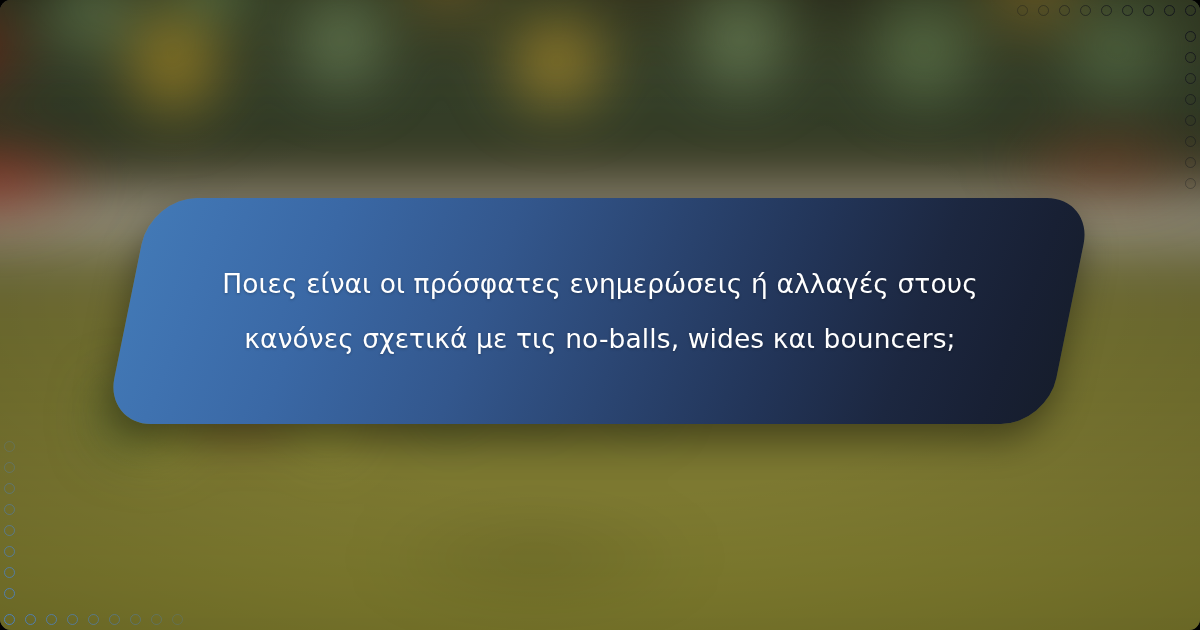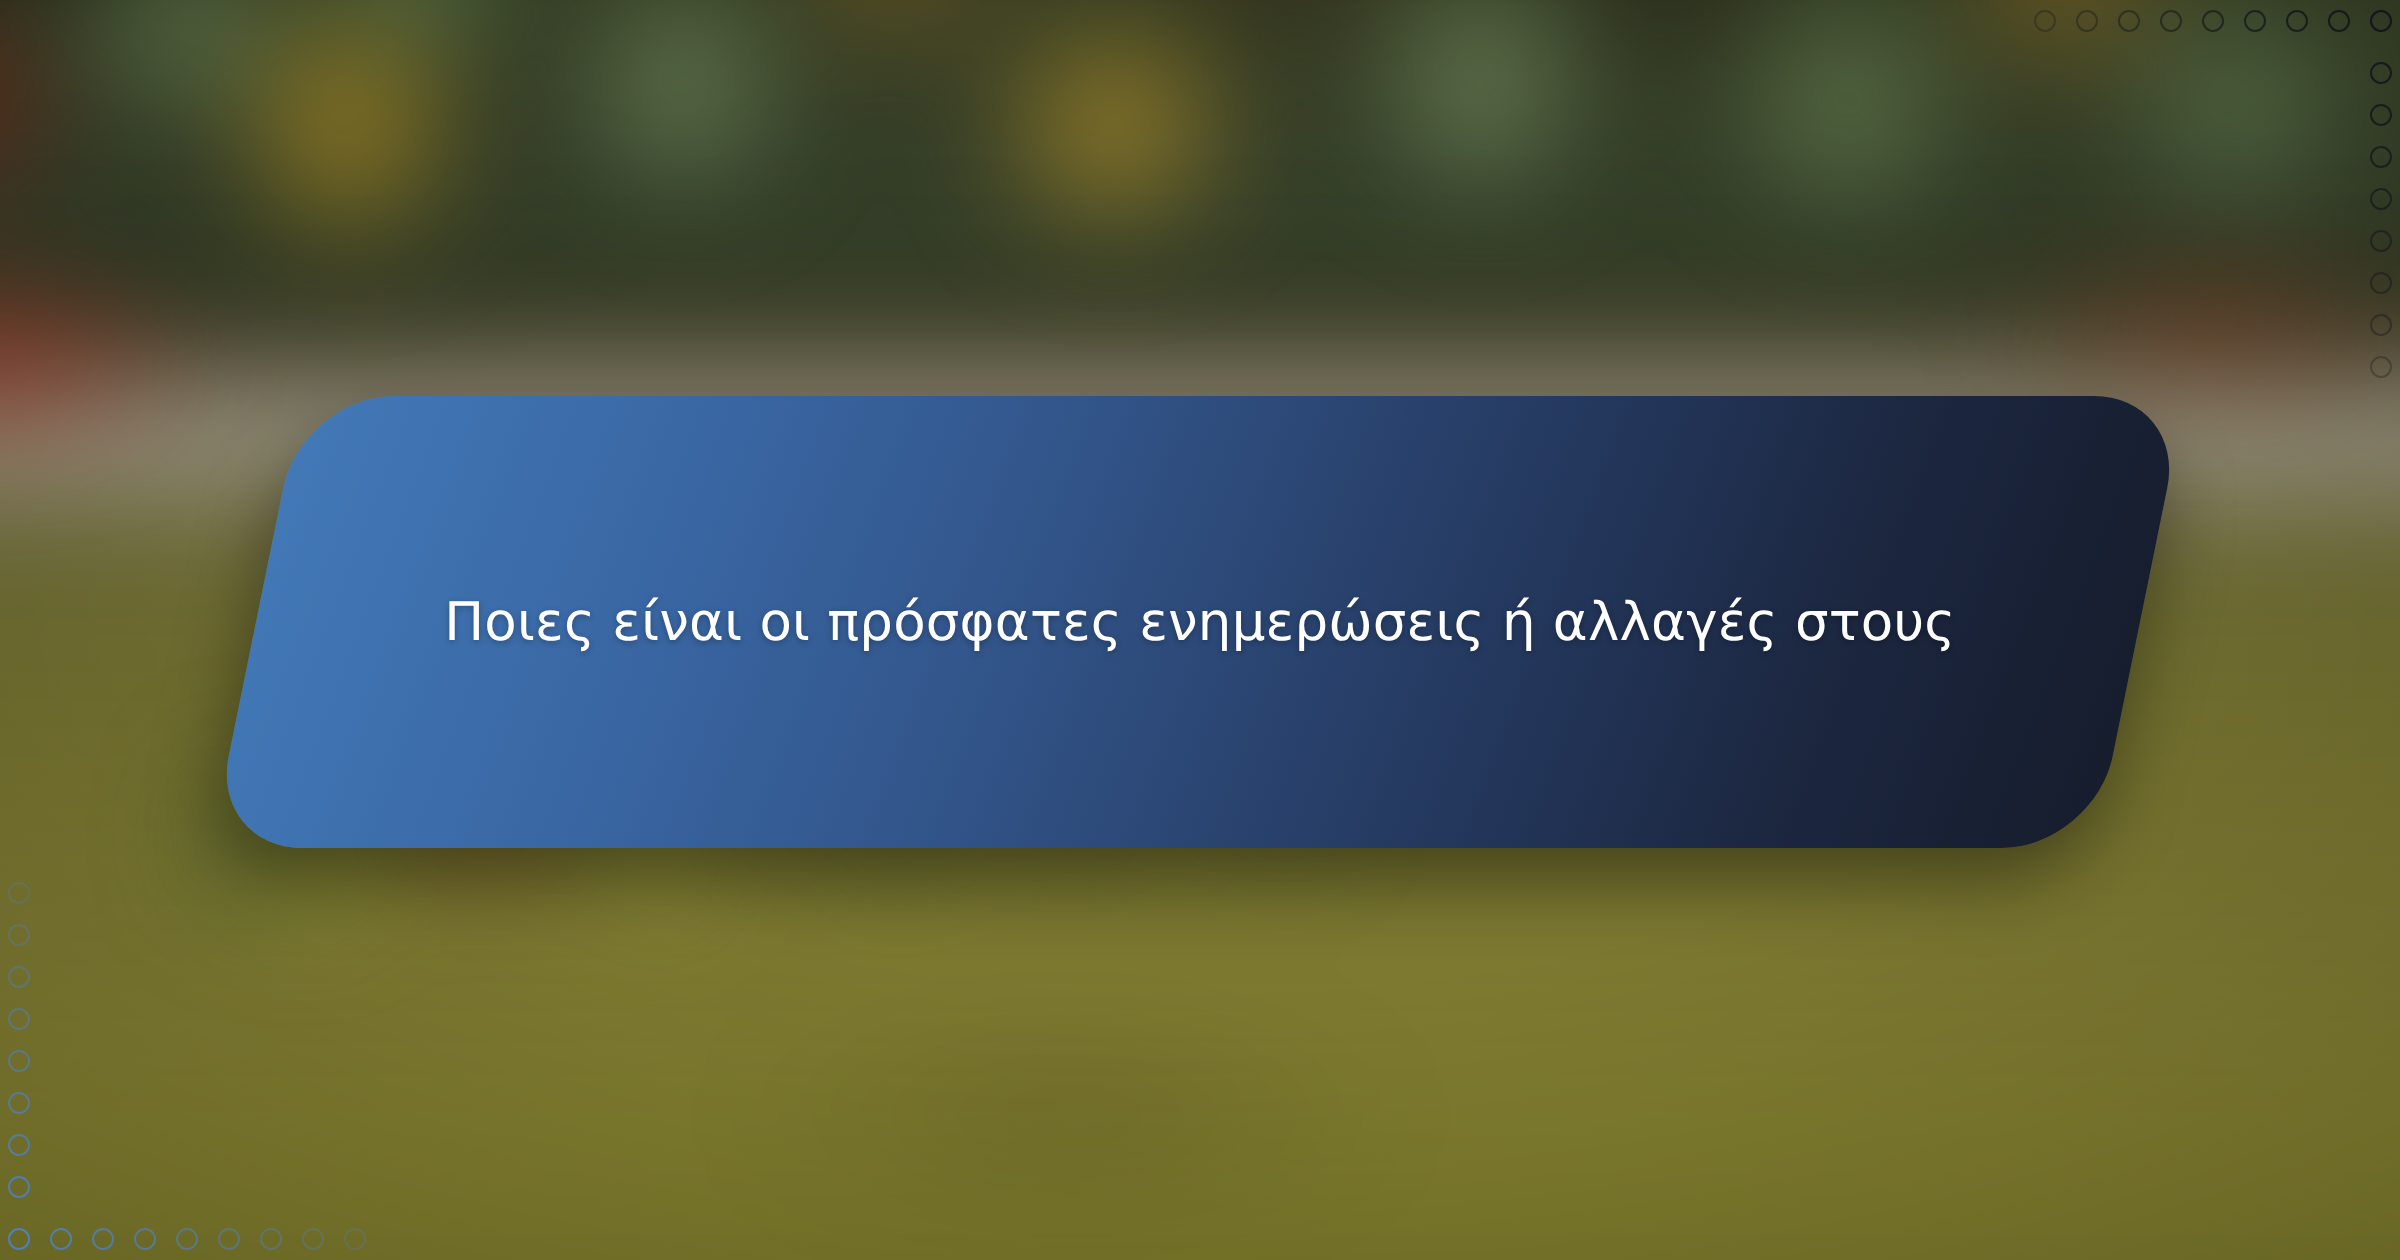--- a/index.html
+++ b/index.html
@@ -8,20 +8,21 @@
     padding: 0;
     background: #000;
   }
   #stage {
     position: relative;
     width: 1200px;
     height: 630px;
     overflow: hidden;
     font-family: "DejaVu Sans", "Liberation Sans", sans-serif;
     background: #404040;
+    border-radius: 11px;
   }
 
   
   .bg-wrap {
     position: absolute;
     inset: -60px;
     overflow: hidden;
   }
   .bg-layer {
     position: absolute;
@@ -191,15 +192,16 @@
       <div class="dot" style="left: 4px; bottom: 115px; opacity: 0.54;"></div>
       <div class="dot" style="left: 4px; bottom: 136px; opacity: 0.448;"></div>
       <div class="dot" style="left: 4px; bottom: 157px; opacity: 0.356;"></div>
       <div class="dot" style="left: 4px; bottom: 178px; opacity: 0.28;"></div>
     </div>
 
   <div class="card"></div>
 
   <div class="card-text">
     <div class="line">Ποιες είναι οι πρόσφατες ενημερώσεις ή αλλαγές στους</div>
+    <div class="line">κανόνες σχετικά με τις no-balls, wides και bouncers;</div>
   </div>
 
 </div>
 
 </body></html>

